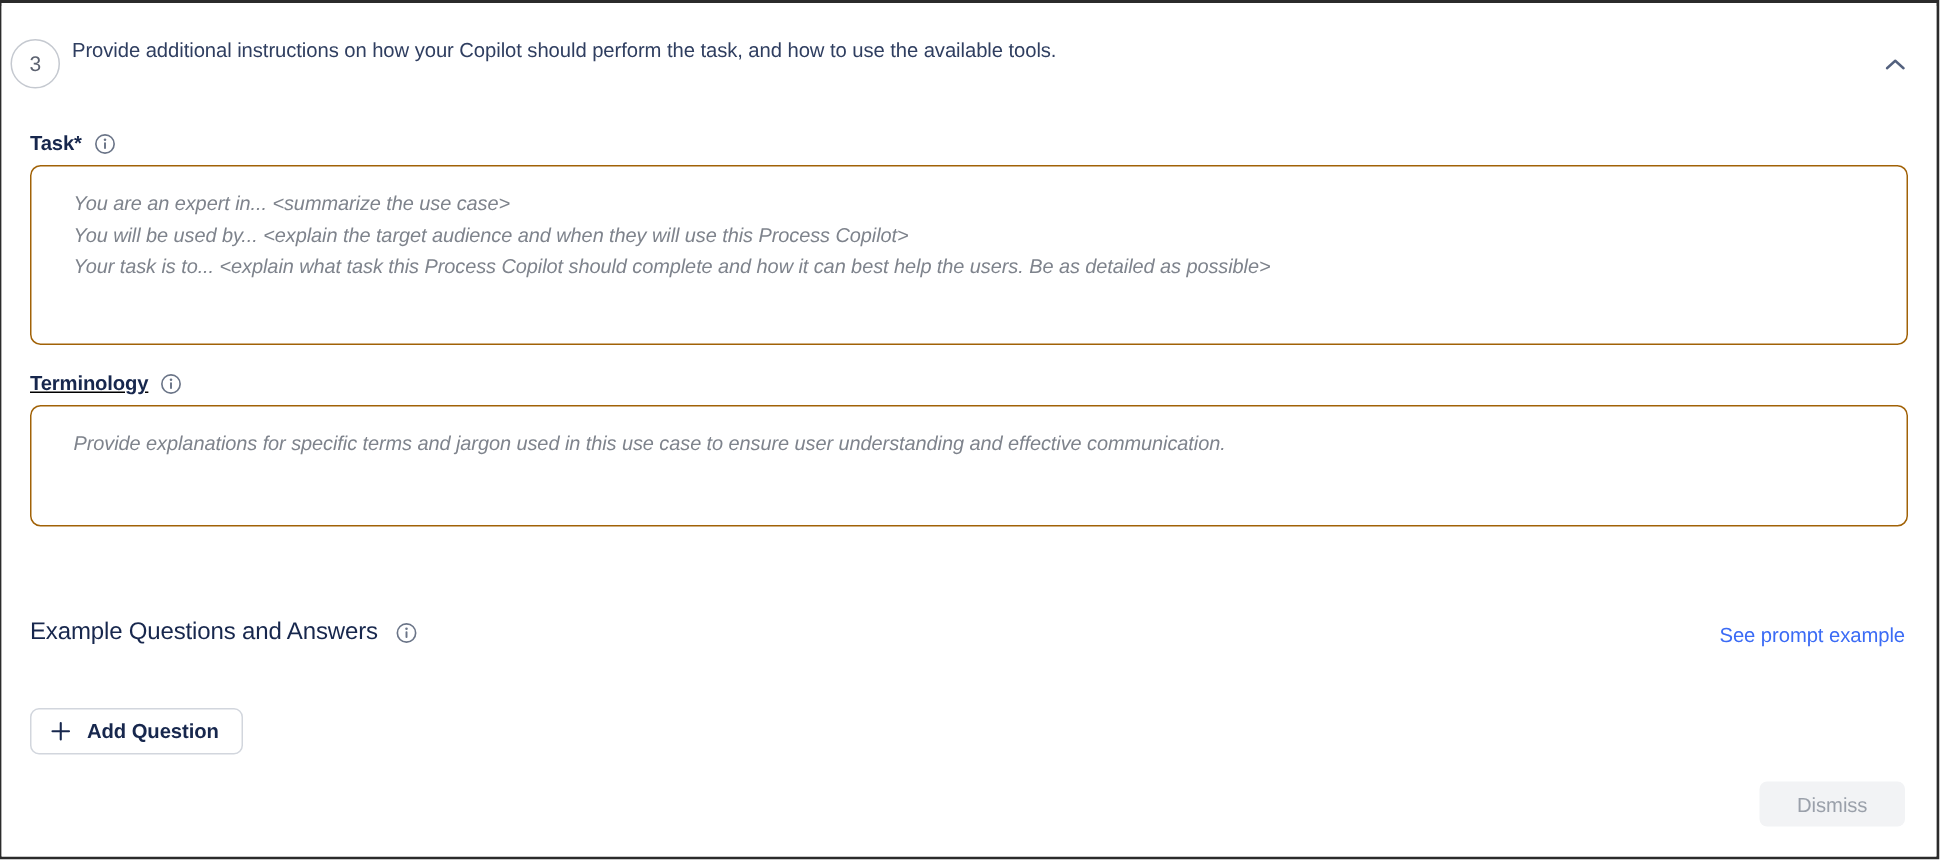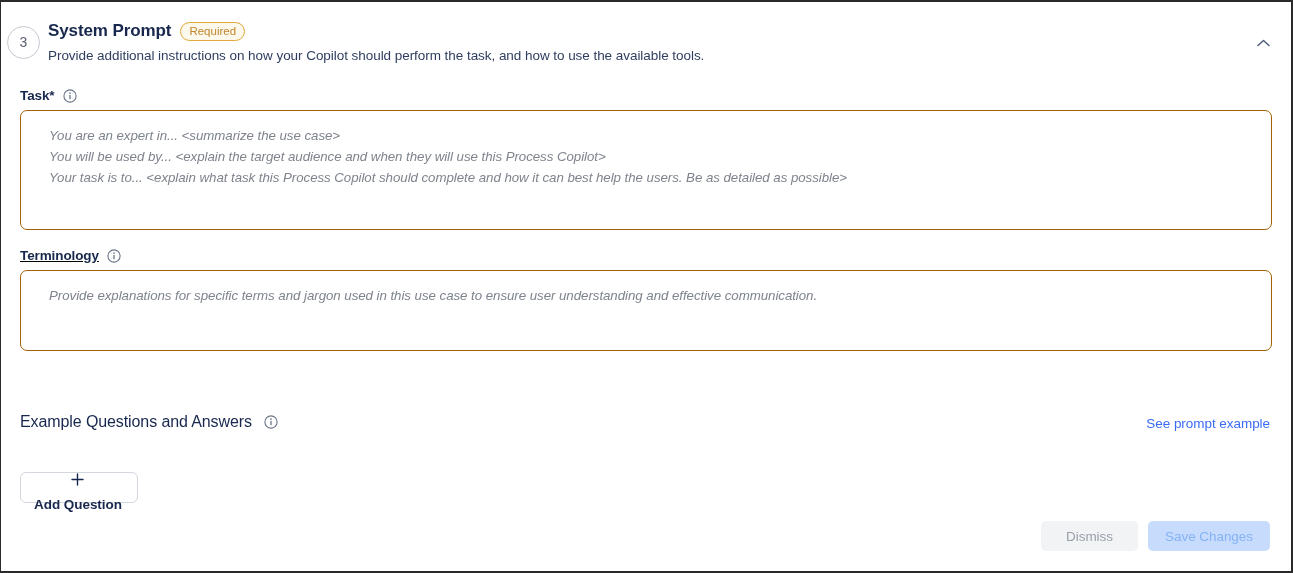--- a/index.html
+++ b/index.html
@@ -173,21 +173,20 @@
     gap: 11px;
     padding: 0 15px 0 13px;
     border: 1px solid #d2d6dd;
     border-radius: 6px;
     background: #ffffff;
     color: #17274d;
     font-size: 13.5px;
     font-weight: bold;
     cursor: pointer;
     letter-spacing: -0.05px;
-    flex-direction: column;
   }
   .plus-icon {
     display: inline-flex;
     width: 13px; height: 13px;
     align-items: center;
     justify-content: center;
   }
 
   
   .footer-actions {
@@ -224,24 +223,20 @@
 </head>
 <body>
 
 <div class="viewport">
   <div class="panel">
 
     <div class="section-header">
       <div class="step-circle">3</div>
 
       <div class="header-text">
-        <div class="title-row">
-          <span class="section-title">System Prompt</span>
-          <span class="required-badge">Required</span>
-        </div>
         <div class="section-sub">Provide additional instructions on how your Copilot should perform the task, and how to use the available tools.</div>
       </div>
 
       <div class="collapse-btn">
         <svg width="13" height="8" viewBox="0 0 13 8" aria-hidden="true">
           <path d="M1 6.5 L6.5 1.5 L12 6.5" fill="none" stroke="#53617e" stroke-width="1.6" stroke-linecap="round" stroke-linejoin="round"></path>
         </svg>
       </div>
     </div>
 
@@ -294,17 +289,16 @@
       <span class="plus-icon">
         <svg width="13" height="13" viewBox="0 0 13 13" aria-hidden="true">
           <path d="M6.5 1 V12 M1 6.5 H12" stroke="#17274d" stroke-width="1.4" stroke-linecap="round"></path>
         </svg>
       </span>
       <span>Add Question</span>
     </div>
 
     <div class="footer-actions">
       <button class="btn btn-dismiss">Dismiss</button>
-      <button class="btn btn-save">Save Changes</button>
     </div>
 
   </div>
 </div>
 
 </body></html>

